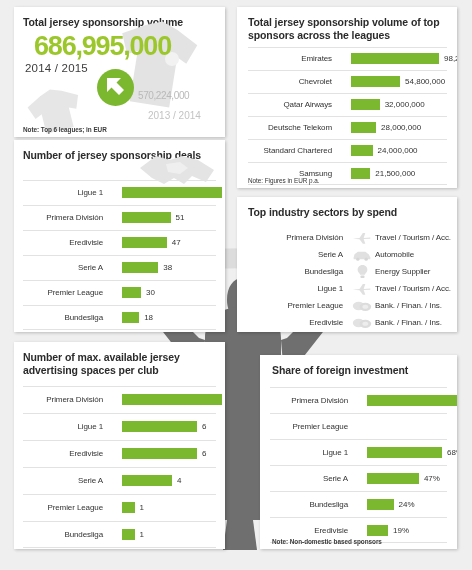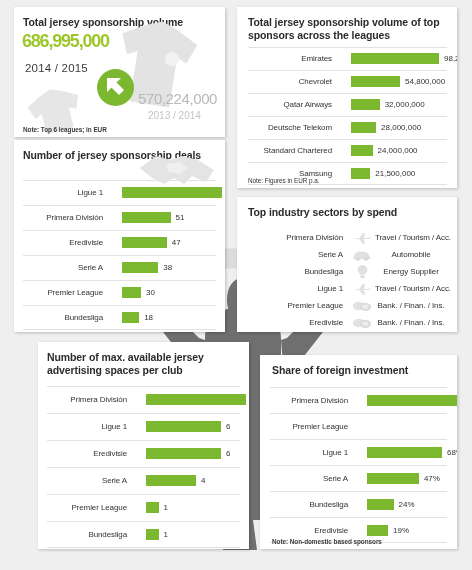--- a/index.html
+++ b/index.html
@@ -20,21 +20,21 @@
     position:absolute;
     background:#ffffff;
     box-shadow:1px 1px 3px rgba(0,0,0,.22);
     overflow:hidden;
     z-index:2;
   }
   .p1{left:14px;top:7px;width:211px;height:130px;}
   .p2{left:237px;top:7px;width:220px;height:181px;}
   .p3{left:14px;top:140px;width:211px;height:192px;}
   .p4{left:237px;top:197px;width:220px;height:135px;}
-  .p5{left:14px;top:342px;width:211px;height:207px;margin-left:24px;}
+  .p5{left:14px;top:342px;width:211px;height:207px;}
   .p6{left:260px;top:355px;width:197px;height:194px;}
 
   .title{
     font-size:10.5px;font-weight:bold;color:#2b2b2b;
     line-height:13px;letter-spacing:-.1px;
   }
   .p1 .title,.p3 .title,.p5 .title{padding:9px 8px 0 9px;}
   .p2 .title,.p4 .title{padding:9px 10px 0 11px;}
   .p6 .title{padding:9px 10px 0 12px;}
 
@@ -42,31 +42,31 @@
     position:absolute;bottom:4px;
     font-size:6.4px;color:#3a3a3a;font-weight:bold;
     letter-spacing:-.05px;
   }
   .p1 .note{left:9px;}
   .p2 .note{left:11px;font-weight:normal;color:#333;}
   .p6 .note{left:12px;font-weight:bold;}
 
   
   .bignum{
-    position:absolute;left:8px;top:24px;
-    font-size:18px;font-weight:bold;color:#9cc72b;
+    position:absolute;left:20px;top:24px;
+    font-size:27px;font-weight:bold;color:#9cc72b;
     letter-spacing:-1.2px;
   }
   .bigyear{
     position:absolute;left:11px;top:55px;
     font-size:11.5px;color:#3c3c3c;letter-spacing:.2px;
   }
   .smallnum{
     position:absolute;left:124px;top:83px;
-    font-size:15px;color:#b9b9b9;letter-spacing:-.4px;
+    font-size:10px;color:#b9b9b9;letter-spacing:-.4px;
   }
   .smallyear{
     position:absolute;left:134px;top:103px;
     font-size:10px;color:#c3c3c3;
   }
   .arrow-badge{position:absolute;left:83px;top:62px;width:37px;height:37px;}
 
   
   .rows{position:absolute;left:0;right:0;}
   .row{position:relative;display:flex;align-items:center;}
@@ -103,21 +103,21 @@
   
   .p6 .rows{top:32px;left:10px;right:10px;}
   .p6 .row{height:26px;}
   .p6 .row .lbl{width:78px;}
 
   
   .p4 .srows{position:absolute;top:32px;left:11px;right:10px;}
   .srow{display:flex;align-items:center;height:17px;font-size:8px;color:#333;}
   .srow .sleague{flex:0 0 95px;text-align:right;padding-right:6px;white-space:nowrap;letter-spacing:-.1px;}
   .srow .sicon{flex:0 0 26px;display:flex;align-items:center;justify-content:center;}
-  .srow .ssector{flex:1 1 auto;text-align:center;white-space:nowrap;letter-spacing:-.1px;}
+  .srow .ssector{flex:1 1 auto;text-align:left;white-space:nowrap;letter-spacing:-.1px;}
 
   
   .wm{position:absolute;pointer-events:none;}
   .wm-jersey-a{left:96px;top:8px;}
   .wm-jersey-b{left:10px;top:78px;}
   .wm-hands{left:128px;top:140px;}
 </style>
 </head>
 <body>
 

